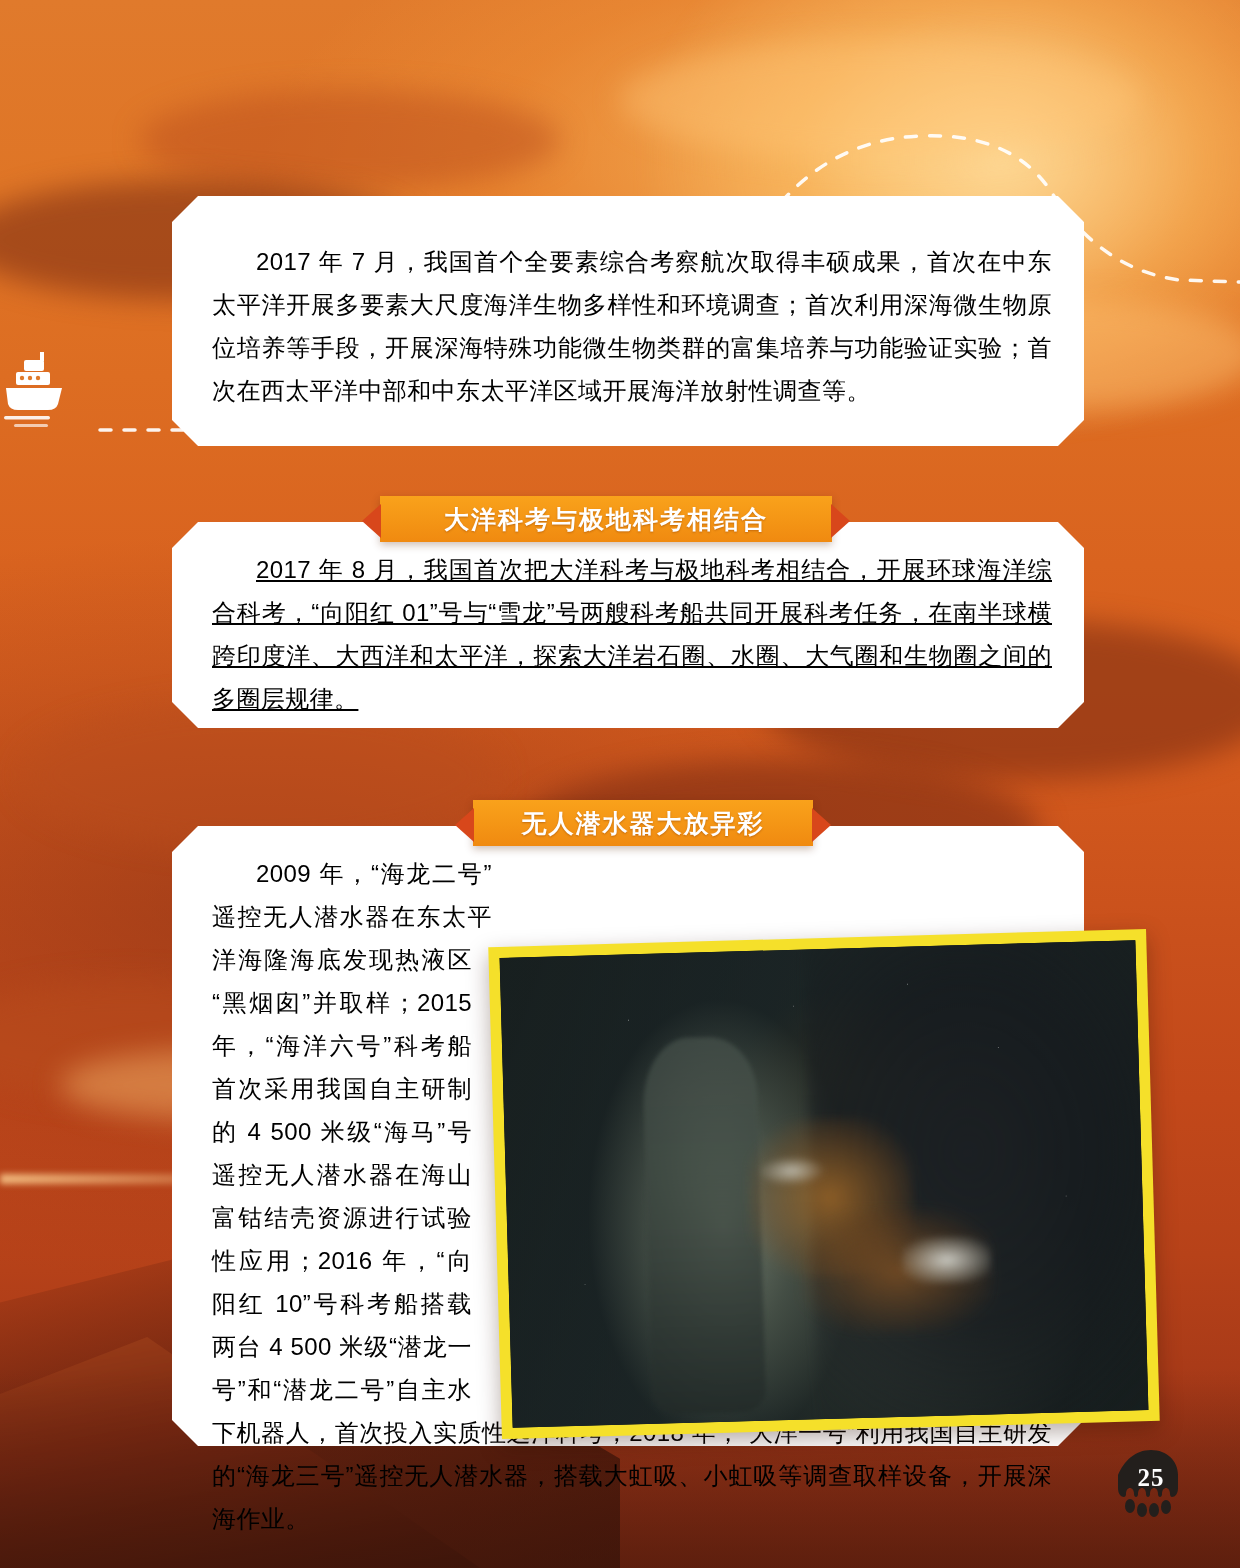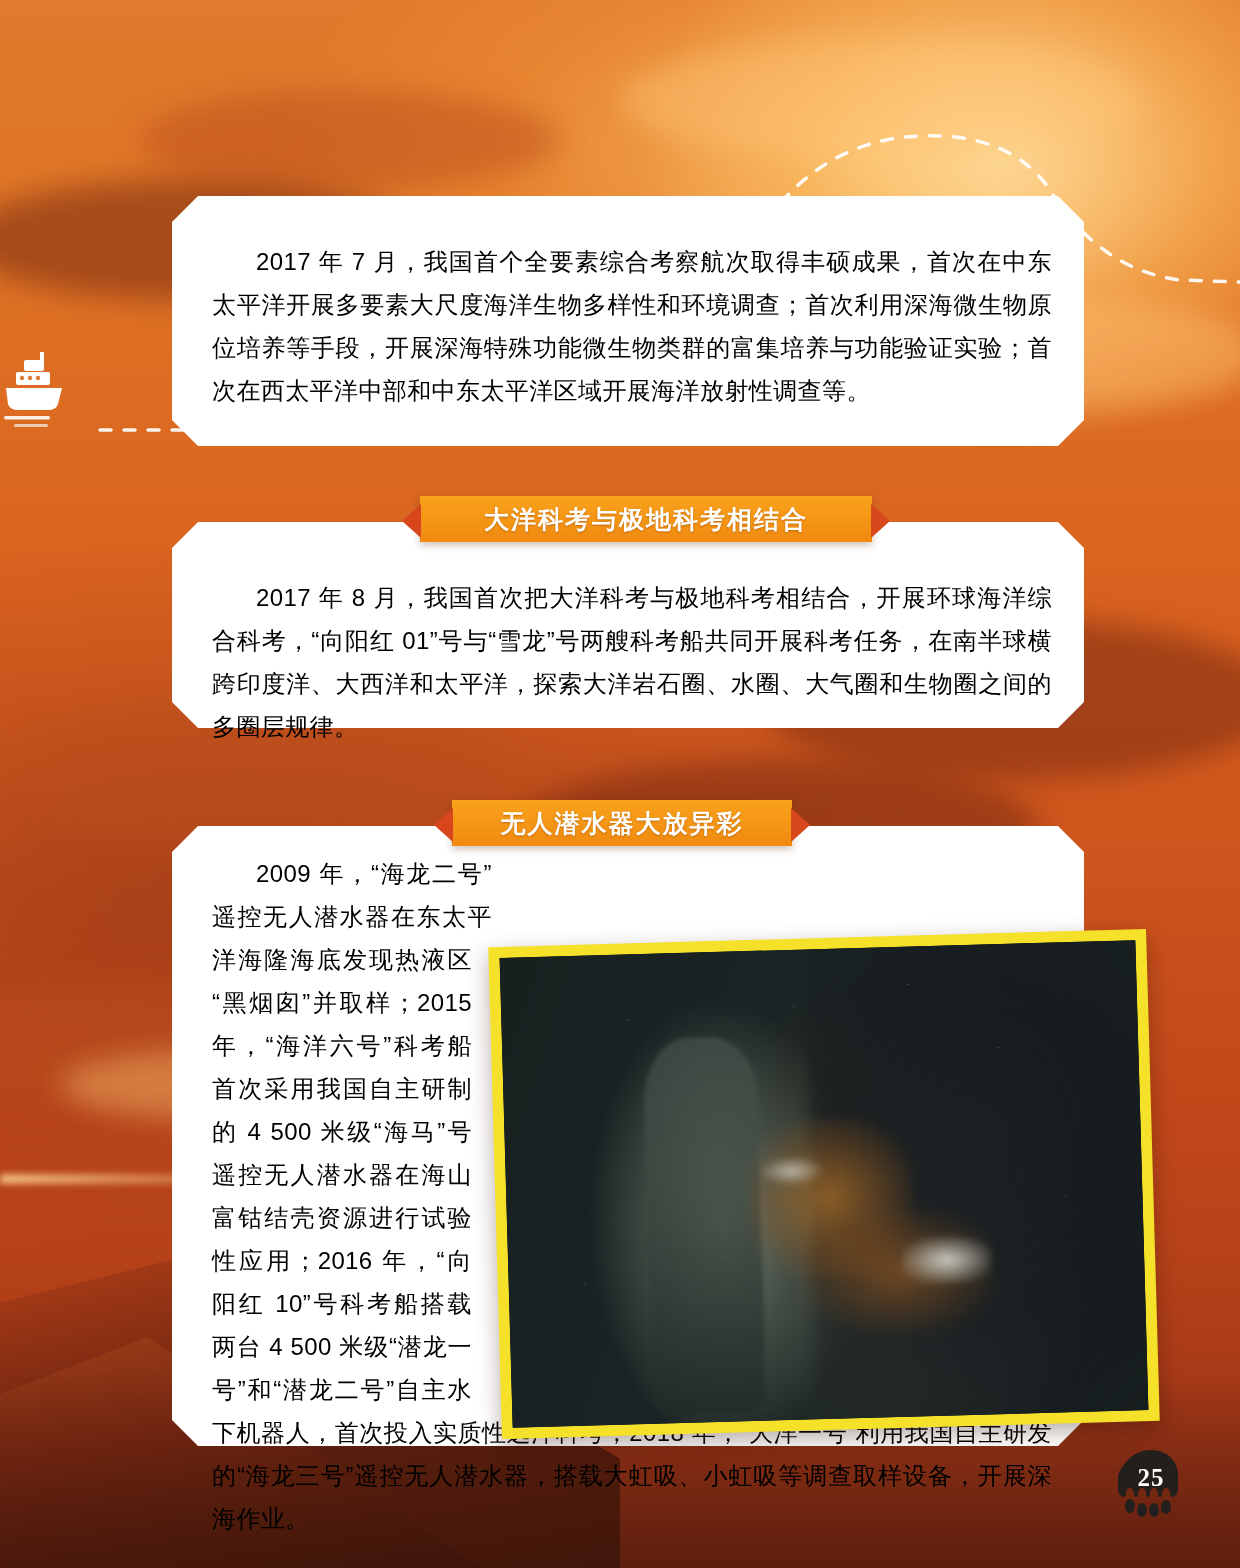--- a/index.html
+++ b/index.html
@@ -294,31 +294,31 @@
       <rect x="14" y="86" width="34" height="3" rx="1.5" opacity="0.65"></rect>
     </g>
   </svg>
 
   <div class="card notch" style="left:172px; top:196px; width:912px; height:250px;"></div>
   <div class="body-text" style="left:212px; top:240px; width:840px;">
     <span class="indent"></span><span>2017 年 7 月，我国首个全要素综合考察航次取得丰硕成果，首次在中东太平洋开展多要素大尺度海洋生物多样性和环境调查；首次利用深海微生物原位培养等手段，开展深海特殊功能微生物类群的富集培养与功能验证实验；首次在西太平洋中部和中东太平洋区域开展海洋放射性调查等。</span>
   </div>
 
   <div class="card notch" style="left:172px; top:522px; width:912px; height:206px;"></div>
-  <div class="ribbon" style="left:420px; top:496px; width:452px;">
+  <div class="ribbon" style="left:380px; top:496px; width:452px;">
     <span class="tail-l"></span>
     <span class="tail-r"></span>
     <span class="label">大洋科考与极地科考相结合</span>
   </div>
-  <div class="body-text" style="left:212px; top:576px; width:840px;">
+  <div class="body-text" style="left:212px; top:548px; width:840px;text-decoration:underline;">
     <span class="indent"></span><span>2017 年 8 月，我国首次把大洋科考与极地科考相结合，开展环球海洋综合科考，“向阳红 01”号与“雪龙”号两艘科考船共同开展科考任务，在南半球横跨印度洋、大西洋和太平洋，探索大洋岩石圈、水圈、大气圈和生物圈之间的多圈层规律。</span>
   </div>
 
   <div class="card notch" style="left:172px; top:826px; width:912px; height:620px;"></div>
-  <div class="ribbon" style="left:452px; top:800px; width:340px;">
+  <div class="ribbon" style="left:473px; top:800px; width:340px;">
     <span class="tail-l"></span>
     <span class="tail-r"></span>
     <span class="label">无人潜水器大放异彩</span>
   </div>
 
   <div style="position:absolute; left:212px; top:852px; width:840px; height:580px;">
     <div style="float:right; width:0; height:0;"></div>
     <div class="body-text" style="position:relative; left:0; top:0; width:840px;">
       <div style="float:right; width:560px; height:90px;"></div>
       <div style="float:right; clear:right; width:580px; height:460px;"></div>

